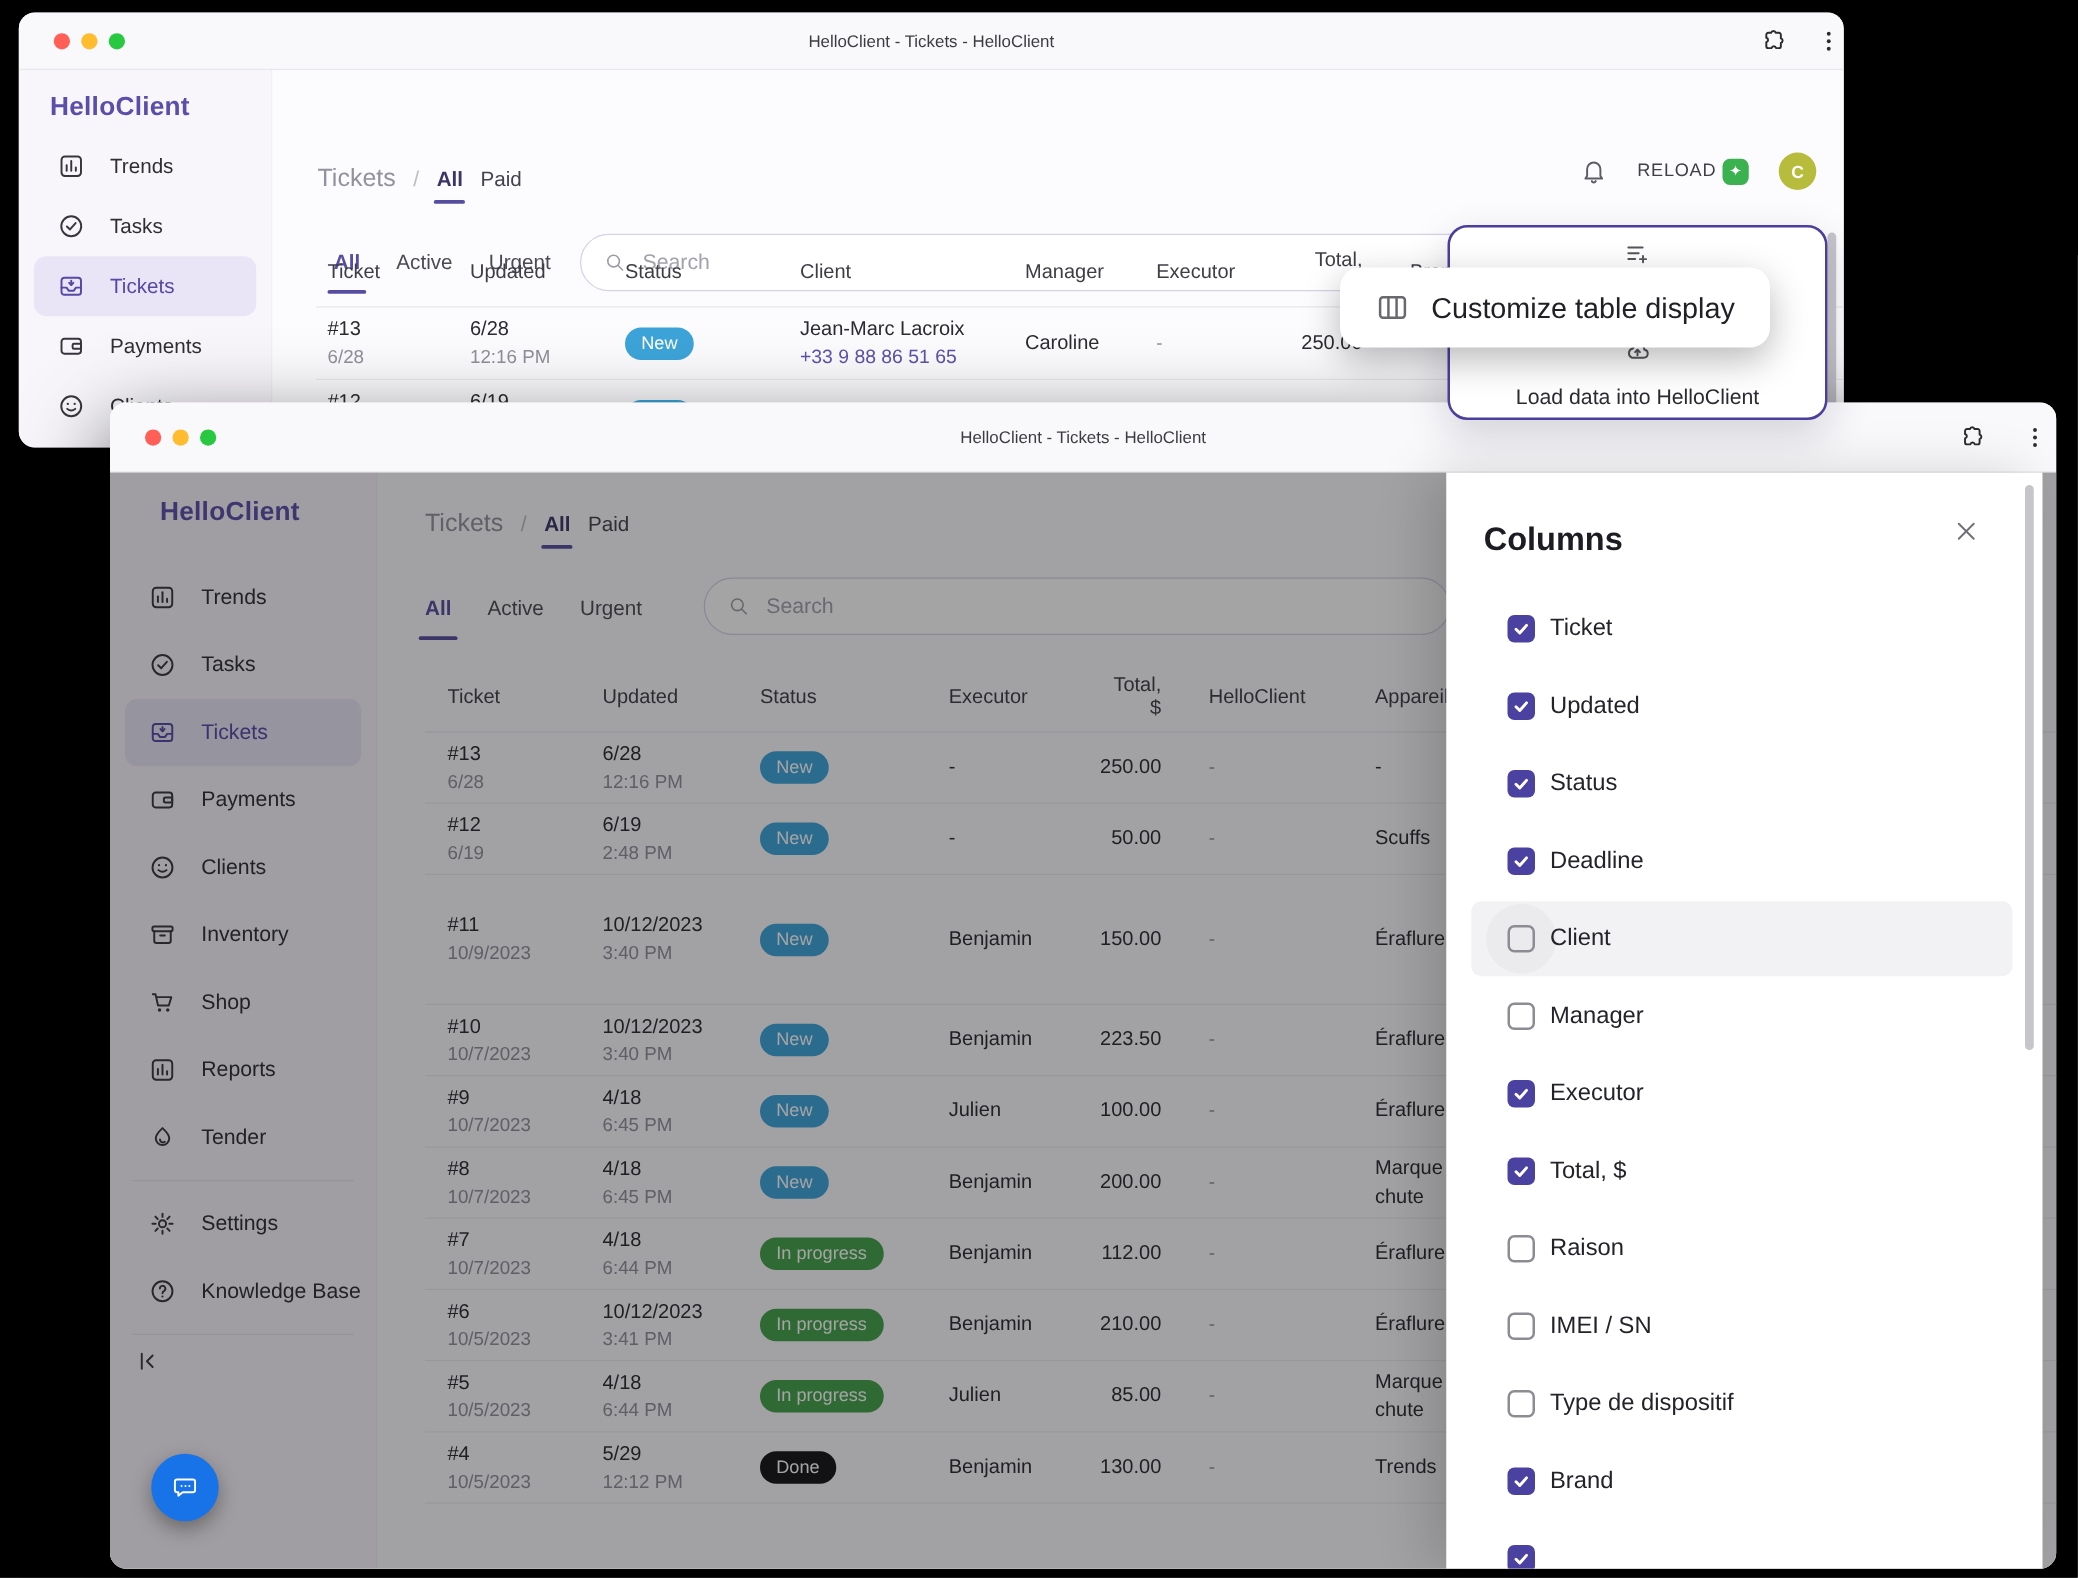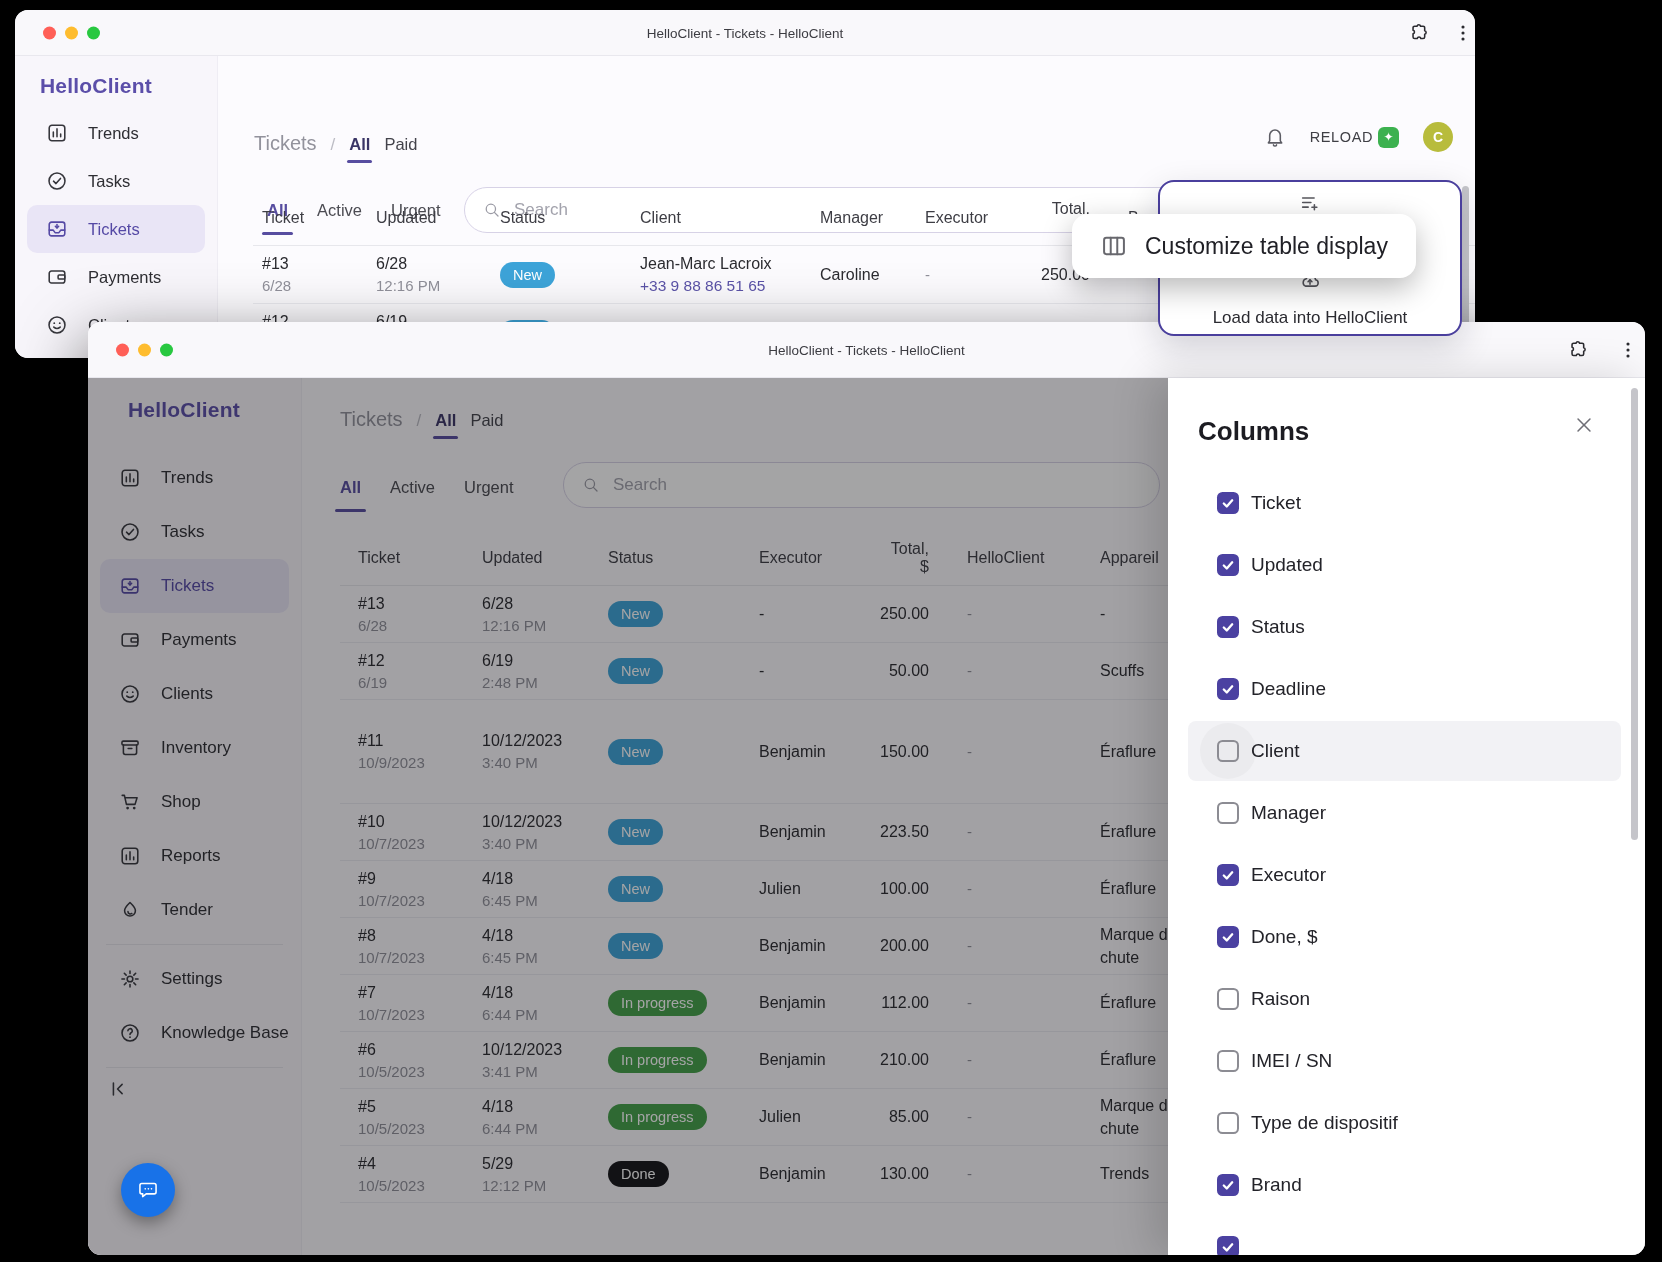--- a/index.html
+++ b/index.html
@@ -115,21 +115,21 @@
   .badge{display:inline-block;padding:5px 13px;border-radius:15px;color:#fff;font-size:14.5px;white-space:nowrap;}
   .badge[data-status="new"]{background:#3da4d9;}
   .badge[data-status="progress"]{background:#43a047;}
   .badge[data-status="done"]{background:#141417;}
 
   .scrollthumb{position:absolute;width:7px;border-radius:4px;background:#c5c5ca;}
   #back-win .scrollthumb{right:6px;top:130px;height:212px;}
 
   
   .dim{position:absolute;inset:0;background:rgba(15,15,19,.38);z-index:5;}
-  .panel{position:absolute;top:0;bottom:0;right:0;width:477px;background:#fff;z-index:10;
+  .panel{position:absolute;top:0;bottom:0;right:11px;width:477px;background:#fff;z-index:10;
          overflow:hidden;box-shadow:-15px 0 40px rgba(0,0,0,.15);}
   .p-title{position:absolute;left:30px;top:38px;font-size:26px;font-weight:600;color:#1c1c22;}
   .p-close{position:absolute;left:405px;top:36px;width:28px;height:28px;color:#6f6f76;}
   .plist{position:absolute;left:0;right:0;top:94px;}
   .pitem{height:62px;display:flex;align-items:center;padding-left:49px;position:relative;}
   .pitem[data-hover="true"]::before{content:"";position:absolute;left:20px;right:24px;top:1px;bottom:1px;
         background:#f2f2f5;border-radius:8px;}
   .pitem[data-hover="true"]::after{content:"";position:absolute;left:32px;top:3px;width:56px;height:56px;
         border-radius:50%;background:#ebebee;}
   .pitem>*{position:relative;z-index:1;}
@@ -809,21 +809,21 @@
               </span>
               <span class="plabel">Executor</span>
             </div>
 
             <div class="pitem">
               <span class="cbx" data-checked="true">
                 <svg width="14" height="14" viewBox="0 0 15 15">
                   <polyline points="3,8 6.2,11.2 12,4.6" style="fill:none;stroke:#fff;stroke-width:2.5;stroke-linecap:round;stroke-linejoin:round"></polyline>
                 </svg>
               </span>
-              <span class="plabel">Done, $</span>
+              <span class="plabel">Total, $</span>
             </div>
 
             <div class="pitem">
               <span class="cbx" data-checked="false">
                 
               </span>
               <span class="plabel">Raison</span>
             </div>
 
             <div class="pitem">

